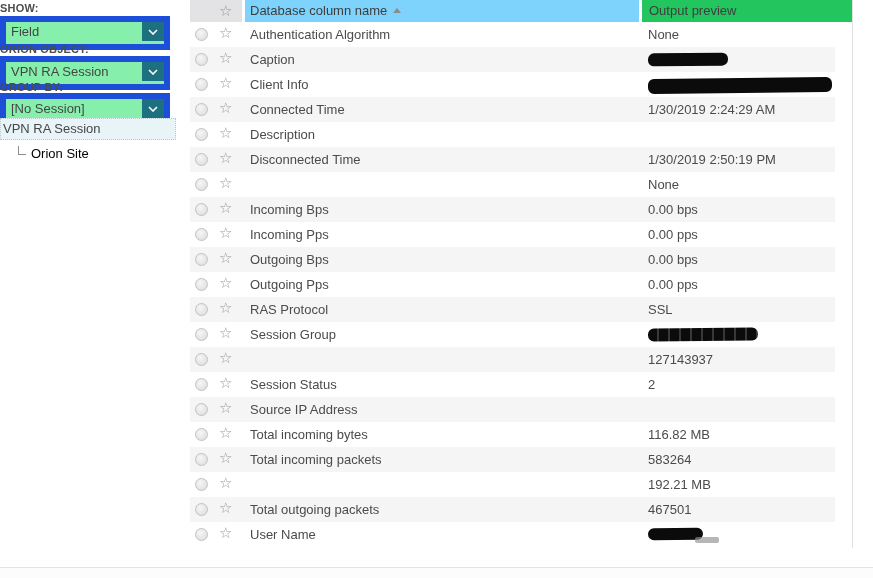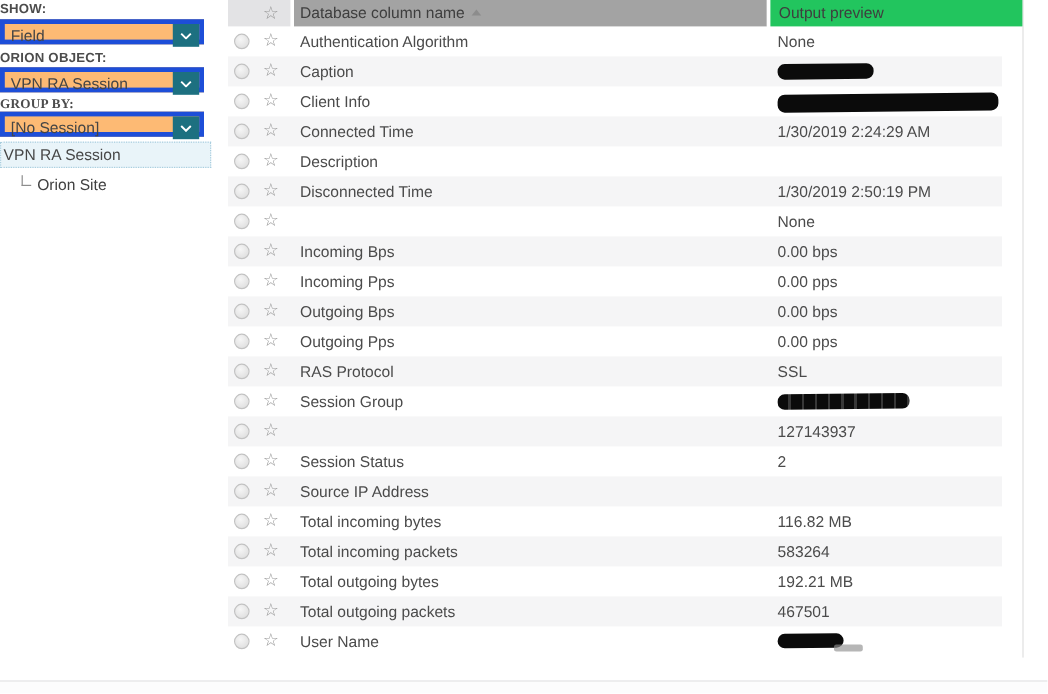--- a/index.html
+++ b/index.html
@@ -4,42 +4,42 @@
 <style>
   * { margin:0; padding:0; box-sizing:border-box; }
   html,body { width:873px; height:578px; background:#ffffff; overflow:hidden;
               font-family:"Liberation Sans", sans-serif; }
   #screen { position:relative; width:873px; height:578px; background:#fff; }
 
   
   .sidebar { position:absolute; left:0; top:0; width:180px; height:568px; }
   .fld-label { position:absolute; left:0; font-size:11px; font-weight:bold;
                color:#4c4c4c; letter-spacing:.2px; }
-  .dd { position:absolute; left:0; width:170px; height:21px; background:#fdba74;
-        border:4px solid #1d4ed8; }
+  .dd { position:absolute; left:0; width:170px; height:34px; background:#86efac;
+        border:6px solid #1d4ed8; }
   .dd-text { position:absolute; left:5px; top:0; line-height:19px; font-size:13px;
              color:#454545; white-space:nowrap; }
   .dd-btn { position:absolute; right:0; top:0; width:22px; height:19px;
             background:#1d7080; display:flex; align-items:center; justify-content:center;
             cursor:pointer; }
   .tree-selected { position:absolute; left:0; top:118px; width:176px; height:22px;
                    background:#e9f4f9; border:1px dotted #a9cede; font-size:13px;
                    color:#474747; line-height:20px; padding-left:2px; }
   .tree-child { position:absolute; left:18px; top:145px; height:18px; font-size:13px;
-                color:#404040; line-height:18px; }
+                color:#000000; line-height:18px; }
   .tree-elbow { display:inline-block; width:8px; height:9px; border-left:1px solid #8d8d8d;
                 border-bottom:1px solid #8d8d8d; margin-right:5px; position:relative; top:-3px; }
 
   
   .panel { position:absolute; left:190px; top:0; width:663px; height:548px;
            border-right:1px solid #e0e0e0; }
   .thead { display:flex; height:22px; font-size:13px; color:#3e3e3e; }
   .hcellA { position:relative; width:52px; background:#e3e3e5; }
   .hsep  { width:3px; background:#ffffff; }
-  .hcellB { flex:1; background:#a3a3a3; line-height:22px; padding-left:5px; white-space:nowrap; }
+  .hcellB { flex:1; background:#7dd3fc; line-height:22px; padding-left:5px; white-space:nowrap; }
   .hcellC { width:210px; background:#22c55e; line-height:22px; padding-left:7px; }
   .hstar { position:absolute; left:29px; top:2px; font-size:15px; color:#999; }
   .sort-arrow { display:inline-block; width:0; height:0; margin-left:6px; margin-bottom:2px;
                 border-left:4px solid transparent; border-right:4px solid transparent;
                 border-bottom:5px solid #8c8c8c; }
 
   .tbody { position:relative; }
   .row { position:relative; height:25px; width:645px; font-size:13px; color:#4b4b4b; }
   .row.alt { background:#f5f5f6; }
   .radio { position:absolute; left:5px; top:6px; width:13px; height:13px; border-radius:50%;
@@ -77,21 +77,21 @@
     <div class="fld-label" style="top:43px;">ORION OBJECT:</div>
     <div class="dd" style="top:56px;">
       <span class="dd-text">VPN RA Session</span>
       <span class="dd-btn">
         <svg width="10" height="6" viewBox="0 0 10 6">
             <path d="M1 1 L5 5 L9 1" stroke="#ffffff" stroke-width="1.6" fill="none"></path>
           </svg>
       </span>
     </div>
 
-    <div class="fld-label" style="top:81px;font-family:Liberation Serif, serif;">GROUP BY:</div>
+    <div class="fld-label" style="top:81px;">GROUP BY:</div>
     <div class="dd" style="top:93px;">
       <span class="dd-text">[No Session]</span>
       <span class="dd-btn">
         <svg width="10" height="6" viewBox="0 0 10 6">
             <path d="M1 1 L5 5 L9 1" stroke="#ffffff" stroke-width="1.6" fill="none"></path>
           </svg>
       </span>
     </div>
 
     <div class="tree-selected">VPN RA Session</div>
@@ -216,21 +216,20 @@
   </div>
         <div class="row alt">
     <span class="radio"></span>
     <span class="star">☆</span>
     <span class="fname">Total incoming packets</span>
     <span class="fval">583264</span>
   </div>
         <div class="row">
     <span class="radio"></span>
     <span class="star">☆</span>
-    <span class="fname">Total outgoing bytes</span>
     <span class="fval">192.21 MB</span>
   </div>
         <div class="row alt">
     <span class="radio"></span>
     <span class="star">☆</span>
     <span class="fname">Total outgoing packets</span>
     <span class="fval">467501</span>
   </div>
         <div class="row">
     <span class="radio"></span>

